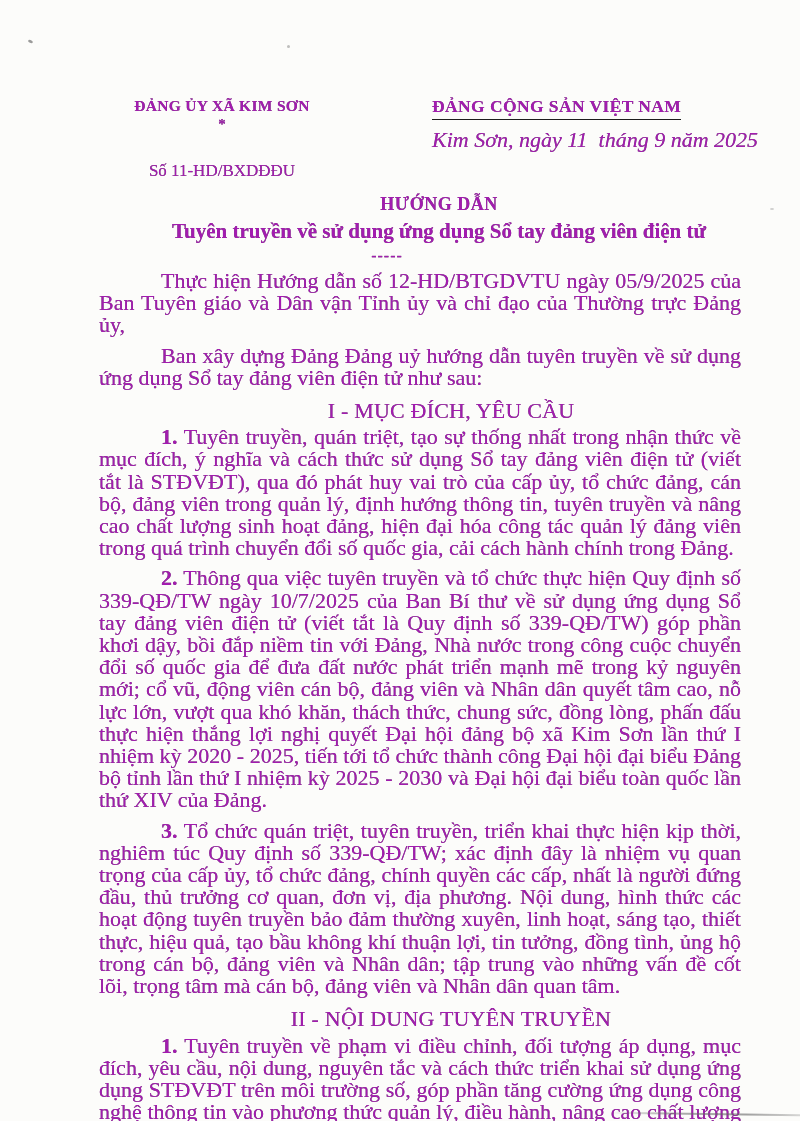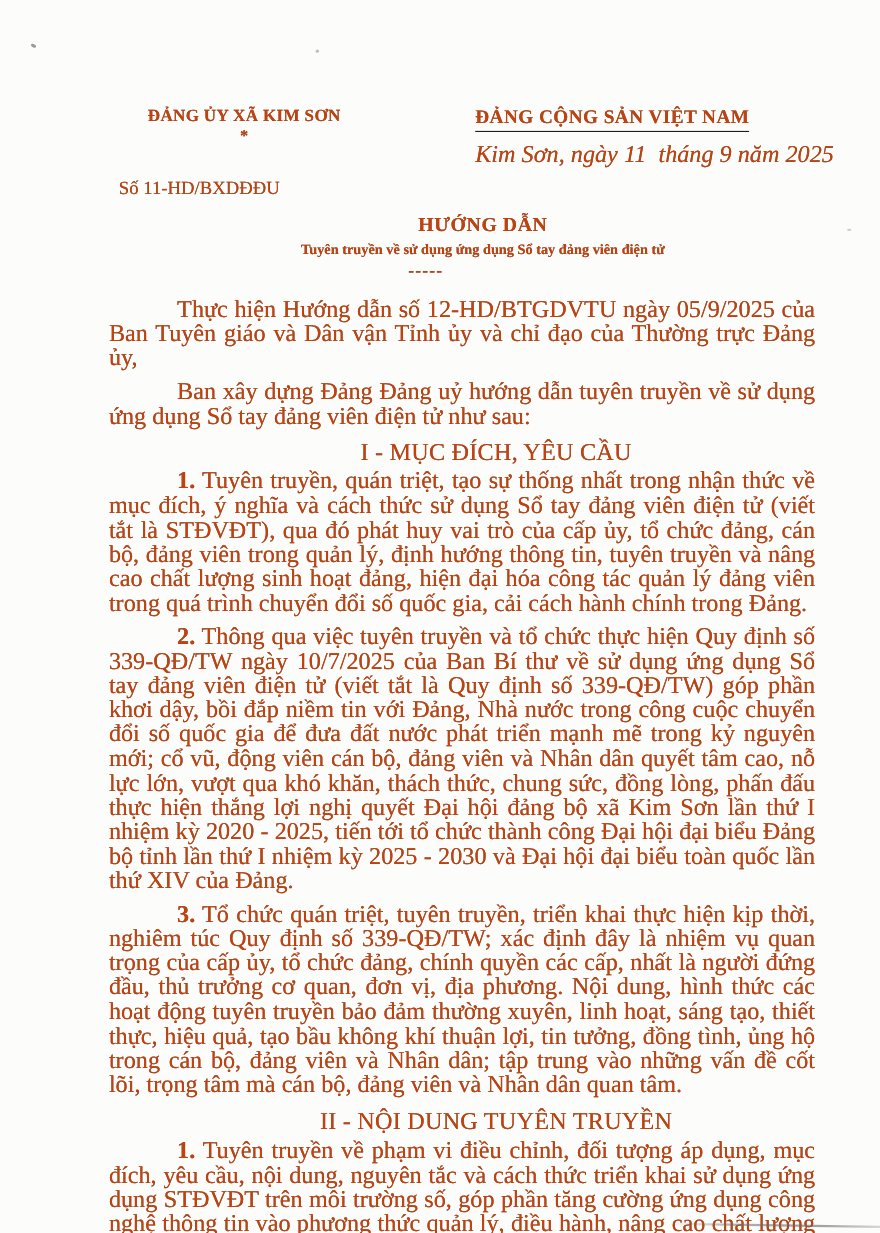--- a/index.html
+++ b/index.html
@@ -7,21 +7,21 @@
     padding: 0;
     background: #e8e8e6;
   }
   .page {
     position: relative;
     width: 800px;
     height: 1121px;
     margin: 0 auto;
     background: #fcfcfa;
     font-family: "Liberation Serif", "DejaVu Serif", serif;
-    color: #c2410c;
+    color: #a21caf;
     overflow: hidden;
     text-shadow: 0 0 0.6px rgba(25,25,25,0.65);
   }
 
   
   .header-left {
     position: absolute;
     left: 108px;
     top: 96px;
     width: 228px;
@@ -42,20 +42,21 @@
     font-size: 15px;
     font-weight: bold;
     line-height: 1;
     margin-top: 2px;
   }
   .doc-number {
     position: absolute;
     left: 108px;
     top: 161px;
     width: 228px;
+    text-align: center;
     font-size: 17px;
   }
 
   .header-right {
     position: absolute;
     left: 432px;
     top: 96px;
     width: 296px;
     text-align: left;
   }
@@ -82,21 +83,21 @@
     width: 640px;
     text-align: center;
   }
   .doc-title {
     font-size: 18px;
     font-weight: bold;
     letter-spacing: 0.5px;
   }
   .doc-subtitle {
     margin-top: 4px;
-    font-size: 13px;
+    font-size: 21px;
     font-weight: bold;
   }
   .title-divider {
     margin-top: 3px;
     font-size: 16px;
     font-weight: bold;
     letter-spacing: 1px;
     transform: translateX(-52px);
   }
 

